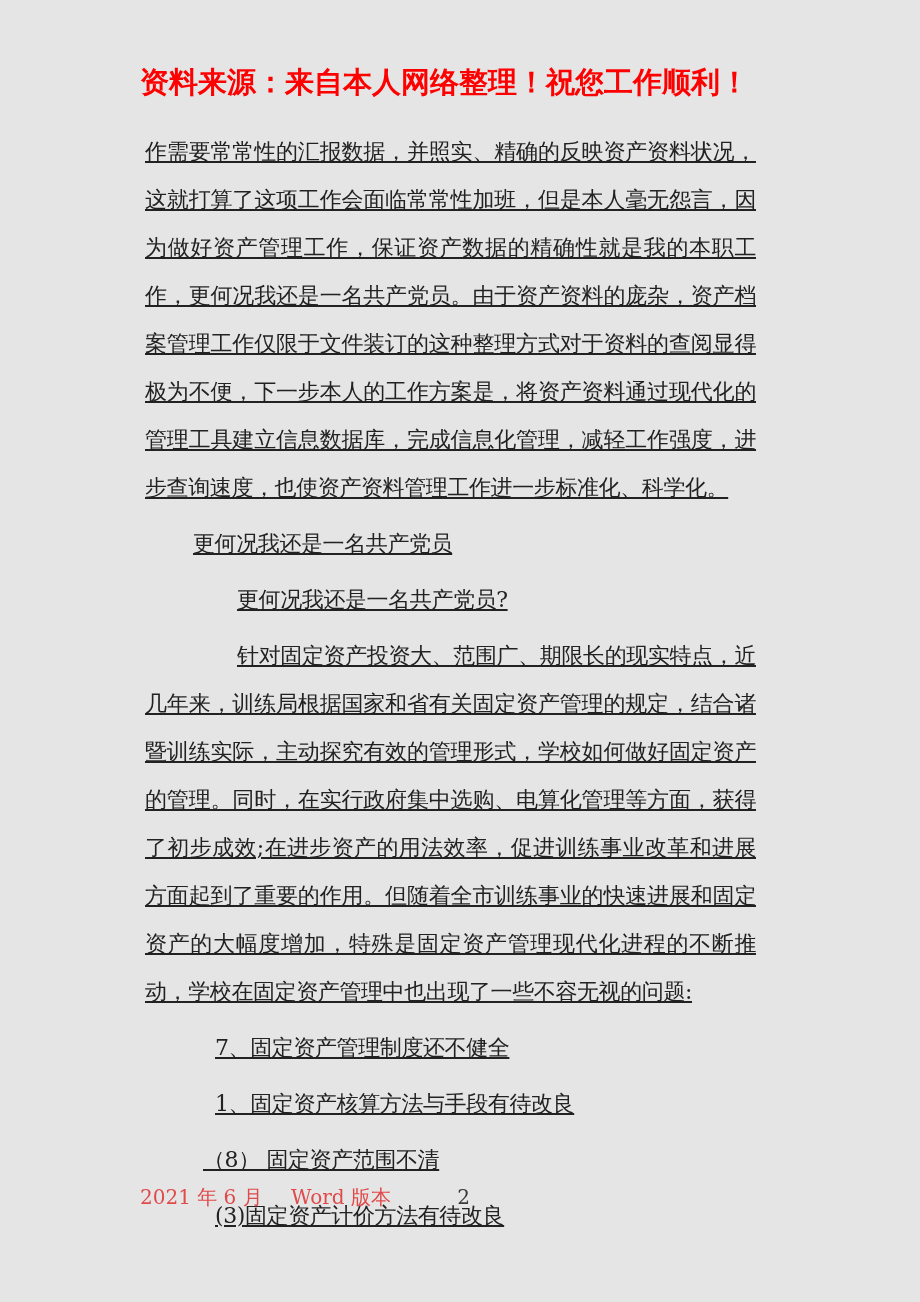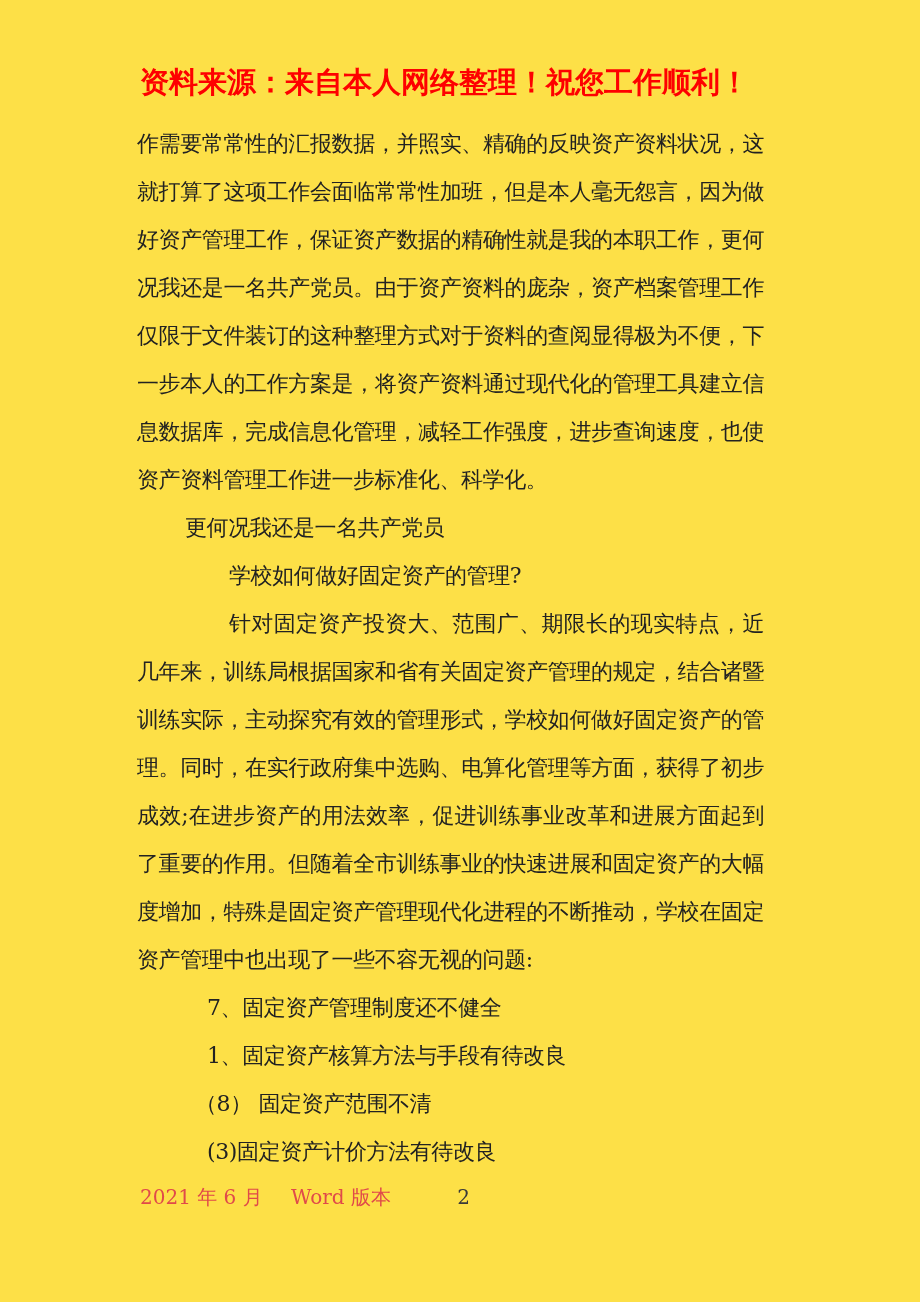--- a/index.html
+++ b/index.html
@@ -4,21 +4,21 @@
 <style>
   html, body {
     margin: 0;
     padding: 0;
     background: #ffffff;
   }
   .page {
     position: relative;
     width: 920px;
     height: 1302px;
-    background: #fde047;
+    background: #e5e5e5;
     overflow: hidden;
     font-family: "DejaVu Serif", "Liberation Serif", serif;
   }
   .doc-header {
     position: absolute;
     left: 140px;
     top: 62px;
     width: 650px;
     font-size: 29px;
     line-height: 40px;
@@ -31,22 +31,23 @@
     left: 137px;
     top: 120px;
     width: 627px;
     font-size: 22px;
     letter-spacing: -0.4px;
     line-height: 48px;
     color: #222222;
     text-align: justify;
   }
   .para {
-    margin: 0;
+    margin: 8px;
     padding: 0;
+    text-decoration: underline;
   }
   .indent-0   { text-indent: 0; }
   .indent-48  { text-indent: 48px; }
   .indent-58  { text-indent: 58px; }
   .indent-70  { text-indent: 70px; }
   .indent-92  { text-indent: 92px; }
   .doc-footer {
     position: absolute;
     left: 0;
     top: 1184px;
@@ -77,21 +78,21 @@
 </head>
 <body>
 
 <div class="page">
 
   <div class="doc-header">资料来源：来自本人网络整理！祝您工作顺利！</div>
 
   <div class="doc-body">
     <p class="para indent-0">作需要常常性的汇报数据，并照实、精确的反映资产资料状况，这就打算了这项工作会面临常常性加班，但是本人毫无怨言，因为做好资产管理工作，保证资产数据的精确性就是我的本职工作，更何况我还是一名共产党员。由于资产资料的庞杂，资产档案管理工作仅限于文件装订的这种整理方式对于资料的查阅显得极为不便，下一步本人的工作方案是，将资产资料通过现代化的管理工具建立信息数据库，完成信息化管理，减轻工作强度，进步查询速度，也使资产资料管理工作进一步标准化、科学化。</p>
     <p class="para indent-48">更何况我还是一名共产党员</p>
-    <p class="para indent-92">学校如何做好固定资产的管理?</p>
+    <p class="para indent-92">更何况我还是一名共产党员?</p>
     <p class="para indent-92">针对固定资产投资大、范围广、期限长的现实特点，近几年来，训练局根据国家和省有关固定资产管理的规定，结合诸暨训练实际，主动探究有效的管理形式，学校如何做好固定资产的管理。同时，在实行政府集中选购、电算化管理等方面，获得了初步成效;在进步资产的用法效率，促进训练事业改革和进展方面起到了重要的作用。但随着全市训练事业的快速进展和固定资产的大幅度增加，特殊是固定资产管理现代化进程的不断推动，学校在固定资产管理中也出现了一些不容无视的问题:</p>
     <p class="para indent-70">7、固定资产管理制度还不健全</p>
     <p class="para indent-70">1、固定资产核算方法与手段有待改良</p>
     <p class="para indent-58">（8） 固定资产范围不清</p>
     <p class="para indent-70">(3)固定资产计价方法有待改良</p>
   </div>
 
   <div class="doc-footer">
     <span class="footer-left">
       <span>2021 年 6 月</span>

